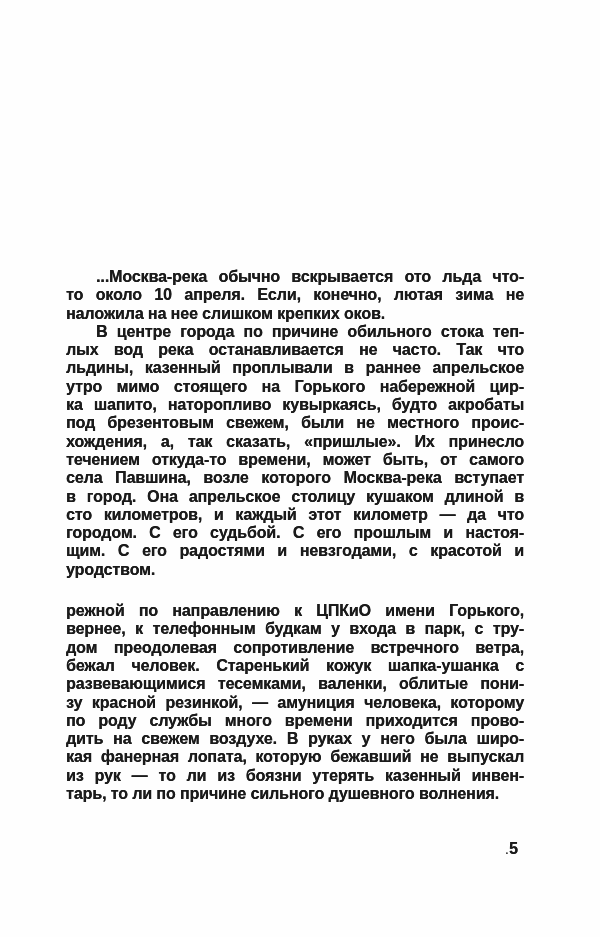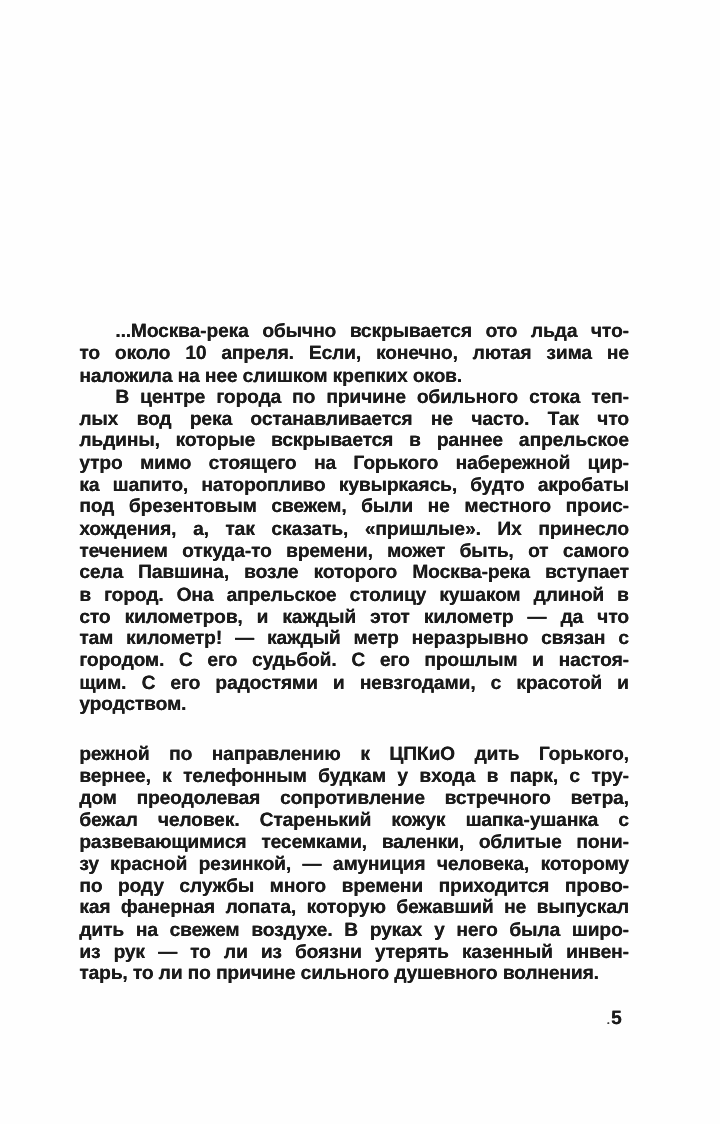--- a/index.html
+++ b/index.html
@@ -60,44 +60,43 @@
 <div class="page">
   <div class="text-block" id="text-block">
       <div class="paragraph">
         <div class="line first">...Москва-река обычно вскрывается ото льда что-</div>
         <div class="line">то около 10 апреля. Если, конечно, лютая зима не</div>
         <div class="line last">наложила на нее слишком крепких оков.</div>
       </div>
       <div class="paragraph">
         <div class="line first">В центре города по причине обильного стока теп-</div>
         <div class="line">лых вод река останавливается не часто. Так что</div>
-        <div class="line">льдины, которые вскрывается в раннее апрельское</div>
+        <div class="line">льдины, казенный проплывали в раннее апрельское</div>
         <div class="line">утро мимо стоящего на Горького набережной цир-</div>
         <div class="line">ка шапито, наторопливо кувыркаясь, будто акробаты</div>
         <div class="line">под брезентовым свежем, были не местного проис-</div>
         <div class="line">хождения, а, так сказать, «пришлые». Их принесло</div>
         <div class="line">течением откуда-то времени, может быть, от самого</div>
         <div class="line">села Павшина, возле которого Москва-река вступает</div>
         <div class="line">в город. Она апрельское столицу кушаком длиной в</div>
         <div class="line">сто километров, и каждый этот километр — да что</div>
-        <div class="line">там километр! — каждый метр неразрывно связан с</div>
         <div class="line">городом. С его судьбой. С его прошлым и настоя-</div>
         <div class="line">щим. С его радостями и невзгодами, с красотой и</div>
         <div class="line last">уродством.</div>
       </div>
       <div class="paragraph gap-before">
-        <div class="line">режной по направлению к ЦПКиО дить Горького,</div>
+        <div class="line">режной по направлению к ЦПКиО имени Горького,</div>
         <div class="line">вернее, к телефонным будкам у входа в парк, с тру-</div>
         <div class="line">дом преодолевая сопротивление встречного ветра,</div>
         <div class="line">бежал человек. Старенький кожук шапка-ушанка с</div>
         <div class="line">развевающимися тесемками, валенки, облитые пони-</div>
         <div class="line">зу красной резинкой, — амуниция человека, которому</div>
         <div class="line">по роду службы много времени приходится прово-</div>
+        <div class="line">дить на свежем воздухе. В руках у него была широ-</div>
         <div class="line">кая фанерная лопата, которую бежавший не выпускал</div>
-        <div class="line">дить на свежем воздухе. В руках у него была широ-</div>
         <div class="line">из рук — то ли из боязни утерять казенный инвен-</div>
         <div class="line last">тарь, то ли по причине сильного душевного волнения.</div>
       </div>
     </div>
   <div class="page-number-row">
     <span class="speck">.</span><span class="page-number">5</span>
   </div>
 </div>
 
 </body></html>

